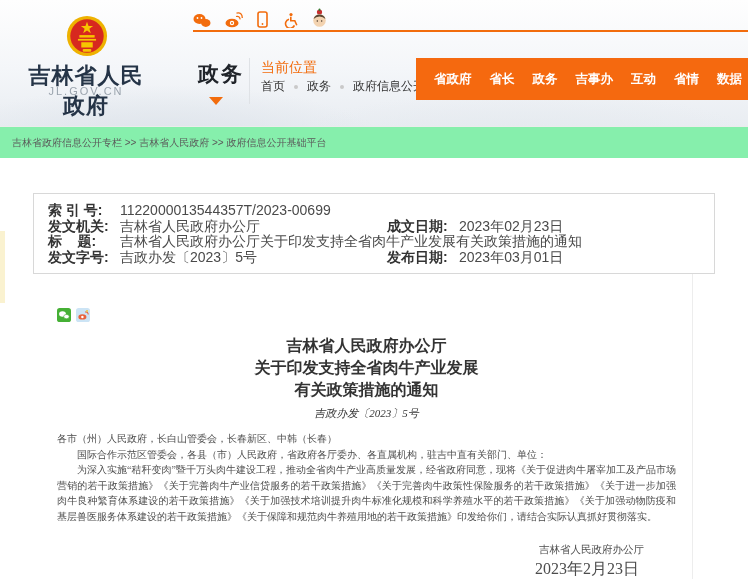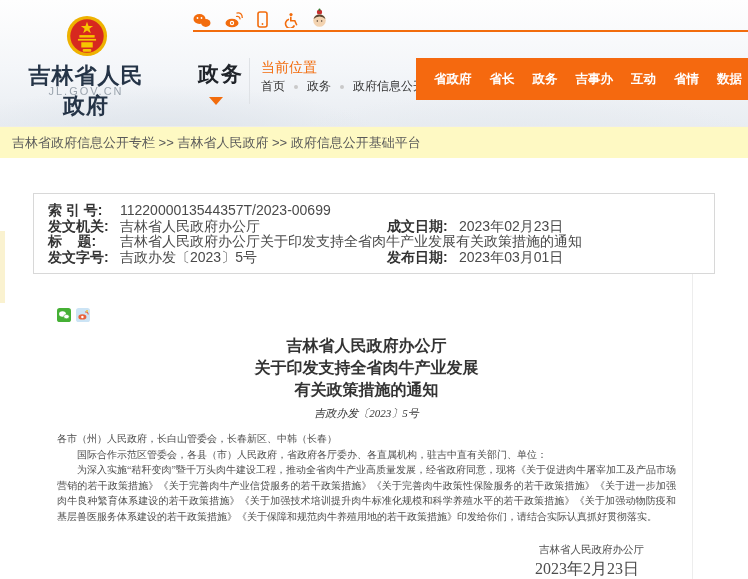--- a/index.html
+++ b/index.html
@@ -42,22 +42,22 @@
   .top-links .orange { color:#f26c0d; }
   .top-links .bold { font-weight:bold; }
   .top-links .bar { width:1px; height:11px; background:#f0a069; margin-left:11px; }
 
   
   .main-nav { position:absolute; left:416px; top:58px; width:344px; height:42px;
               background:#f5690f; display:flex; align-items:center; justify-content:space-evenly; }
   .main-nav .nav-item { color:#fff; font-size:12.5px; font-weight:bold; cursor:pointer; white-space:nowrap; }
 
   
-  .loc-bar { width:748px; height:32px; background:#fef9c3; border-top:1px solid #ececec;
-             line-height:31px; padding-left:12px; font-size:13px; color:#5a5a5a; }
+  .loc-bar { width:748px; height:32px; background:#86efac; border-top:1px solid #ececec;
+             line-height:31px; padding-left:12px; font-size:10px; color:#5a5a5a; }
 
   
   .content { position:relative; width:748px; }
   .left-strip { position:absolute; left:0; top:38px; width:5px; height:72px; background:#faf2d0; }
 
   .meta-table { margin:35px 0 0 33px; width:682px; border:1px solid #d8d8d8;
                 padding:9px 0 8px 0; font-size:14px; line-height:15.5px; }
   .mrow { display:flex; }
   .mlabel { flex:0 0 72px; margin-left:14px; font-weight:bold; color:#333; white-space:pre; }
   .mval { color:#4a4a4a; }

